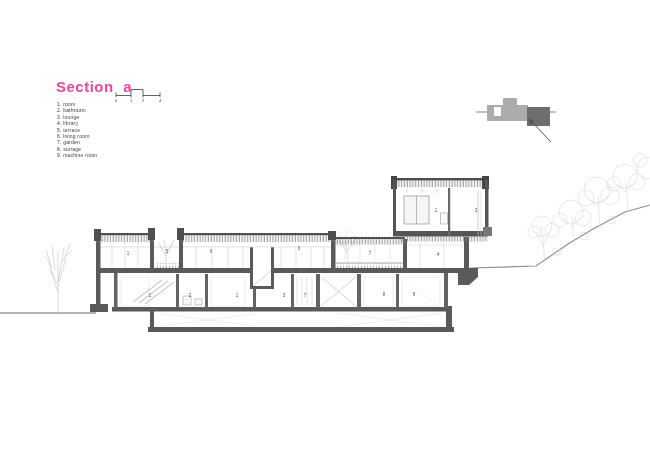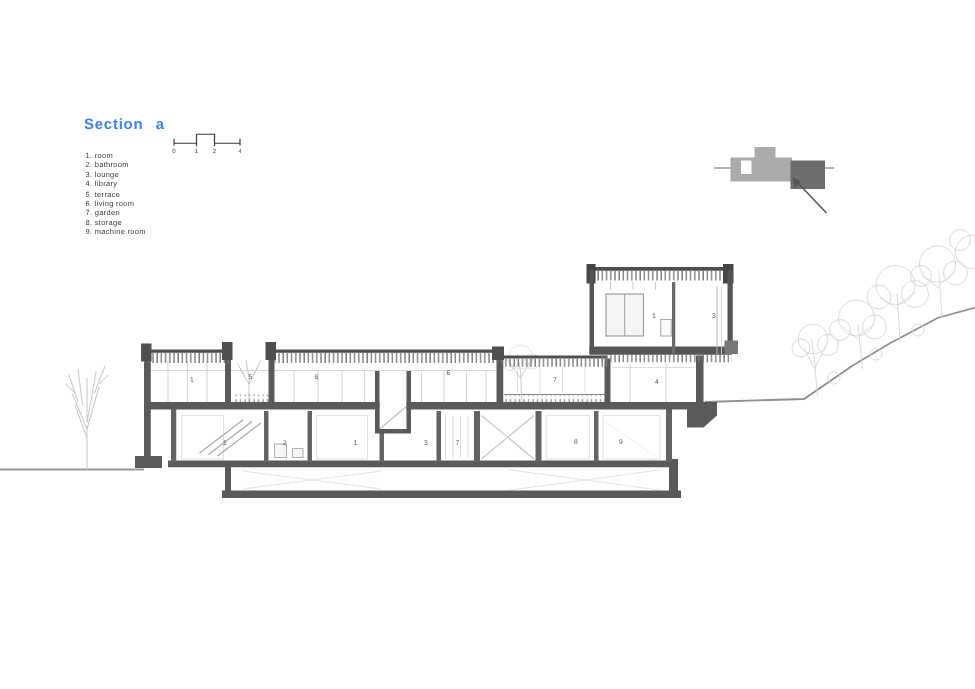--- a/index.html
+++ b/index.html
@@ -2,22 +2,22 @@
 <html><head>
 <meta charset="utf-8">
 <style>
   html,body{margin:0;padding:0;background:#fff;}
   .canvas{
     position:relative;width:650px;height:459px;background:#ffffff;
     overflow:hidden;font-family:"Liberation Sans",sans-serif;
   }
   .drawing-svg{position:absolute;left:0;top:0;width:650px;height:459px;}
   .title{
-    position:absolute;left:56px;top:78px;font-size:10px;font-weight:bold;
-    color:#3b82f6;letter-spacing:0.5px;word-spacing:5px;
+    position:absolute;left:56px;top:78px;font-size:15px;font-weight:bold;
+    color:#ec4899;letter-spacing:0.5px;word-spacing:5px;
   }
   .legend{
     position:absolute;left:57px;top:101px;font-size:5px;line-height:6.4px;
     color:#3c3c3c;letter-spacing:0.2px;
   }
   .scale-tick{
     position:absolute;font-size:4px;color:#444;transform:translate(-50%,0);
   }
   .room-label{
     position:absolute;font-size:4.5px;color:#555;

